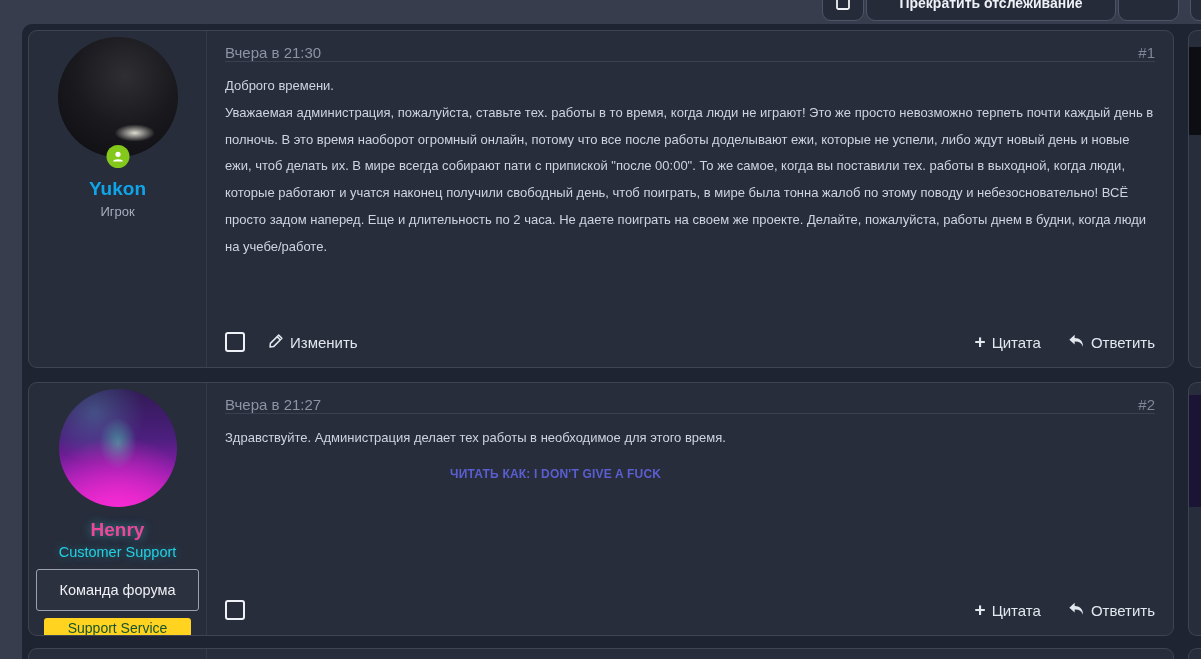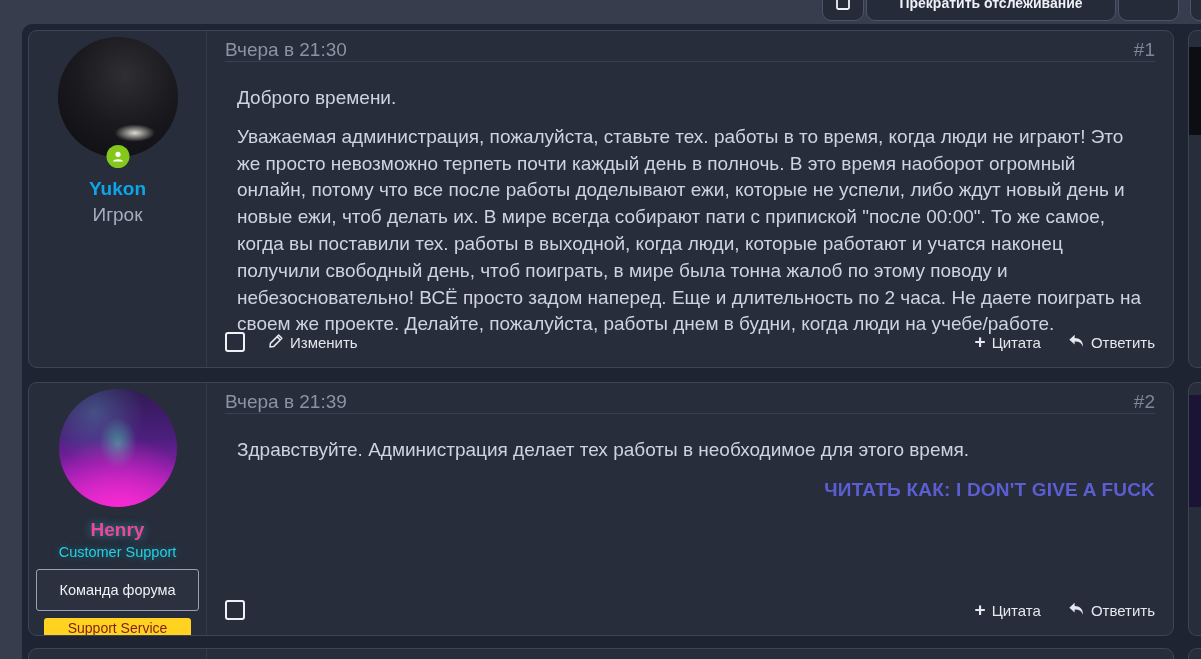--- a/index.html
+++ b/index.html
@@ -32,29 +32,29 @@
     display:flex;box-sizing:border-box;overflow:hidden;
   }
   .post-card.p1{top:30px;height:338px;}
   .post-card.p2{top:382px;height:254px;}
   .post-card.p3{top:648px;height:40px;}
   .user-col{width:177px;flex:0 0 177px;border-right:1px solid #333a4a;}
   .content-col{flex:1;position:relative;padding:0 18px;}
   .post-header{
     display:flex;justify-content:space-between;align-items:flex-end;
     height:22px;padding-top:8px;border-bottom:1px solid #39404f;
-    font-size:19px;color:#8b93a5;
+    font-size:15px;color:#8b93a5;
   }
   .post-date{cursor:pointer;}
   .post-number{color:#7e8698;cursor:pointer;}
   .post-body{padding-top:11px;}
-  .post-body p{margin:12px;font-size:19px;line-height:26.8px;color:#ced4df;}
+  .post-body p{margin:0;font-size:13px;line-height:26.8px;color:#ced4df;}
   .highlight-line{
-    margin-top:15px;font-weight:bold;font-size:19px;color:#5b5ed1;
-    text-align:right;padding-left:225px;letter-spacing:.2px;
+    margin-top:15px;font-weight:bold;font-size:12px;color:#5b5ed1;
+    text-align:left;padding-left:225px;letter-spacing:.2px;
   }
   
   .post-footer{
     position:absolute;left:18px;right:18px;bottom:15px;height:20px;
     display:flex;align-items:center;
   }
   .checkbox{
     width:16px;height:16px;border:2px solid #eef1f6;border-radius:3px;
     background:transparent;cursor:pointer;flex:0 0 auto;
   }
@@ -82,29 +82,29 @@
       radial-gradient(circle at 30% 20%, rgba(90,230,220,.25), rgba(90,230,220,0) 40%),
       linear-gradient(180deg,#311a55 0%,#4c1f7e 42%,#8c1daa 70%,#d326c4 100%);
   }
   .online-badge{
     position:absolute;bottom:-11px;left:50%;transform:translateX(-50%);
     width:23px;height:23px;border-radius:50%;background:#84c81c;
     display:flex;align-items:center;justify-content:center;
   }
   .username{margin-top:21px;text-align:center;font-weight:bold;font-size:19px;color:#0ea5e9;cursor:pointer;}
   .username.cyan{margin-top:12px;color:#ec4899;text-shadow:0 0 10px rgba(53,216,234,.55);}
-  .userrole{margin-top:4px;text-align:center;font-size:19px;color:#a6adbd;}
+  .userrole{margin-top:4px;text-align:center;font-size:13px;color:#a6adbd;}
   .usertitle{margin-top:3px;text-align:center;font-weight:normal;font-size:14.5px;color:#22d0e4;text-shadow:0 0 8px rgba(34,208,228,.4);}
   .badge-outline{
     width:161px;margin:9px auto 0;border:1px solid #9aa1b1;border-radius:3px;
     font-size:14.5px;color:#eef0f5;text-align:center;padding:12px 0;background:rgba(255,255,255,.02);
   }
   .badge-yellow{
     width:147px;margin:7px auto 0;background:#ffd31f;border-radius:3px;
-    font-size:14px;color:#7f1d1d;text-align:center;padding:2px 0;
+    font-size:14px;color:#14532d;text-align:center;padding:2px 0;
   }
   
   .edge-frag{
     position:absolute;left:1188px;width:13px;
     background:#272d3b;border:1px solid #3d4454;border-right:none;
     border-radius:9px 0 0 9px;box-sizing:border-box;overflow:hidden;
   }
   .edge-frag .frag-avatar{position:absolute;left:0;right:0;}
   .edge-frag.fA{top:30px;height:338px;}
   .edge-frag.fA .frag-avatar{top:16px;height:88px;background:#0c0e13;}
@@ -186,21 +186,21 @@
     <div class="avatar-wrap a2">
       <div class="avatar henry"></div>
     </div>
     <div class="username cyan">Henry</div>
     <div class="usertitle">Customer Support</div>
     <div class="badge-outline">Команда форума</div>
     <div class="badge-yellow">Support Service</div>
   </div>
   <div class="content-col">
     <div class="post-header">
-      <span class="post-date">Вчера в 21:39</span>
+      <span class="post-date">Вчера в 21:27</span>
       <span class="post-number">#2</span>
     </div>
     <div class="post-body">
       <p>Здравствуйте. Администрация делает тех работы в необходимое для этого время.</p>
       <div class="highlight-line">ЧИТАТЬ КАК: I DON'T GIVE A FUCK</div>
     </div>
     <div class="post-footer">
       <div class="checkbox"></div>
       <div class="right-actions">
         <div class="action">

